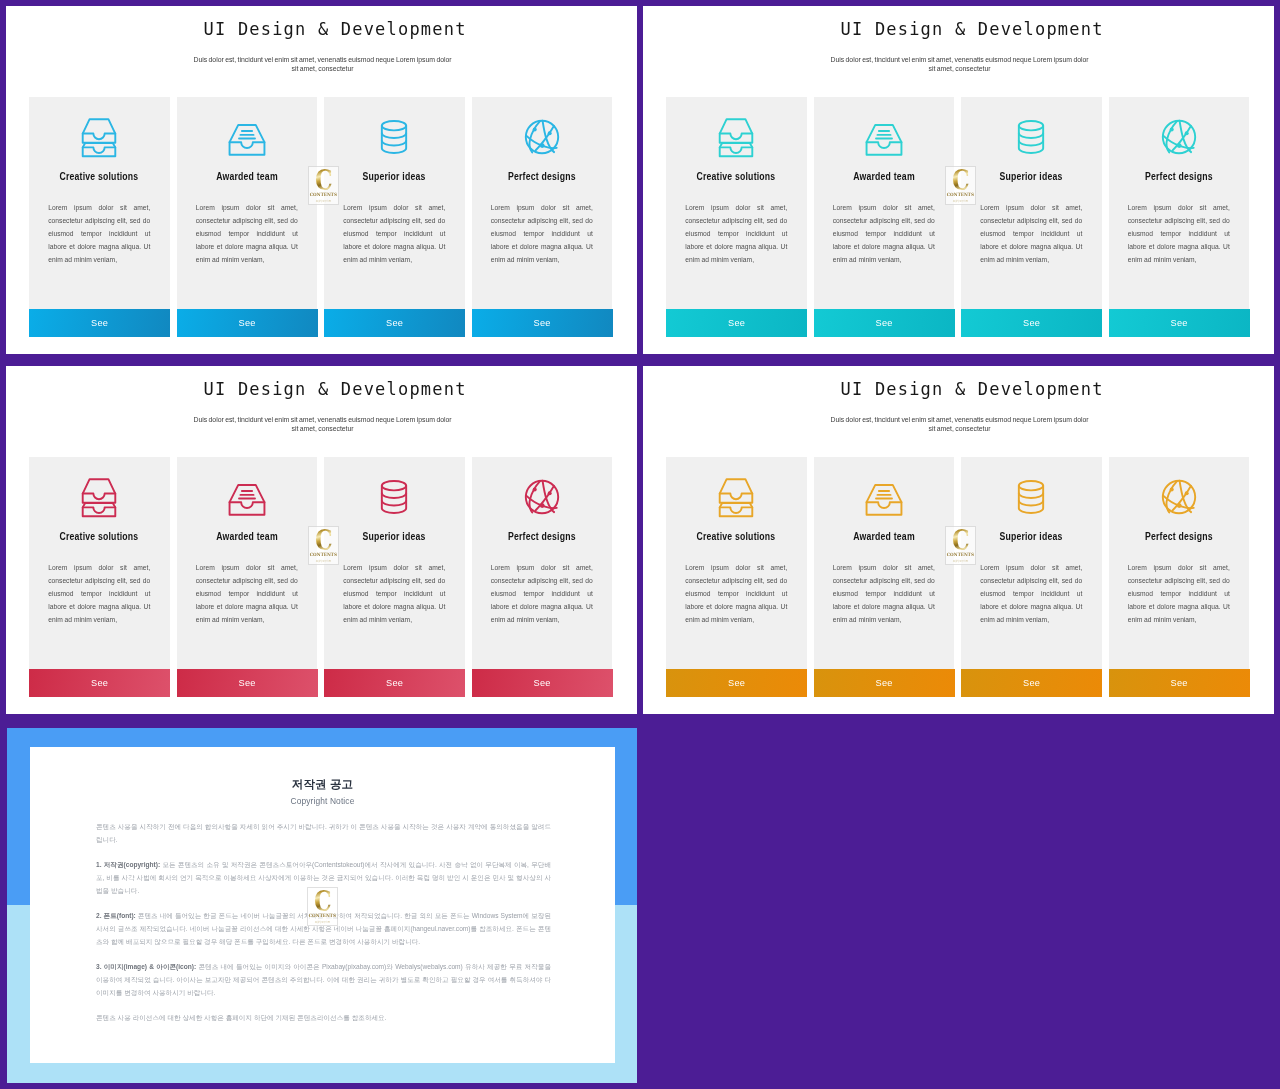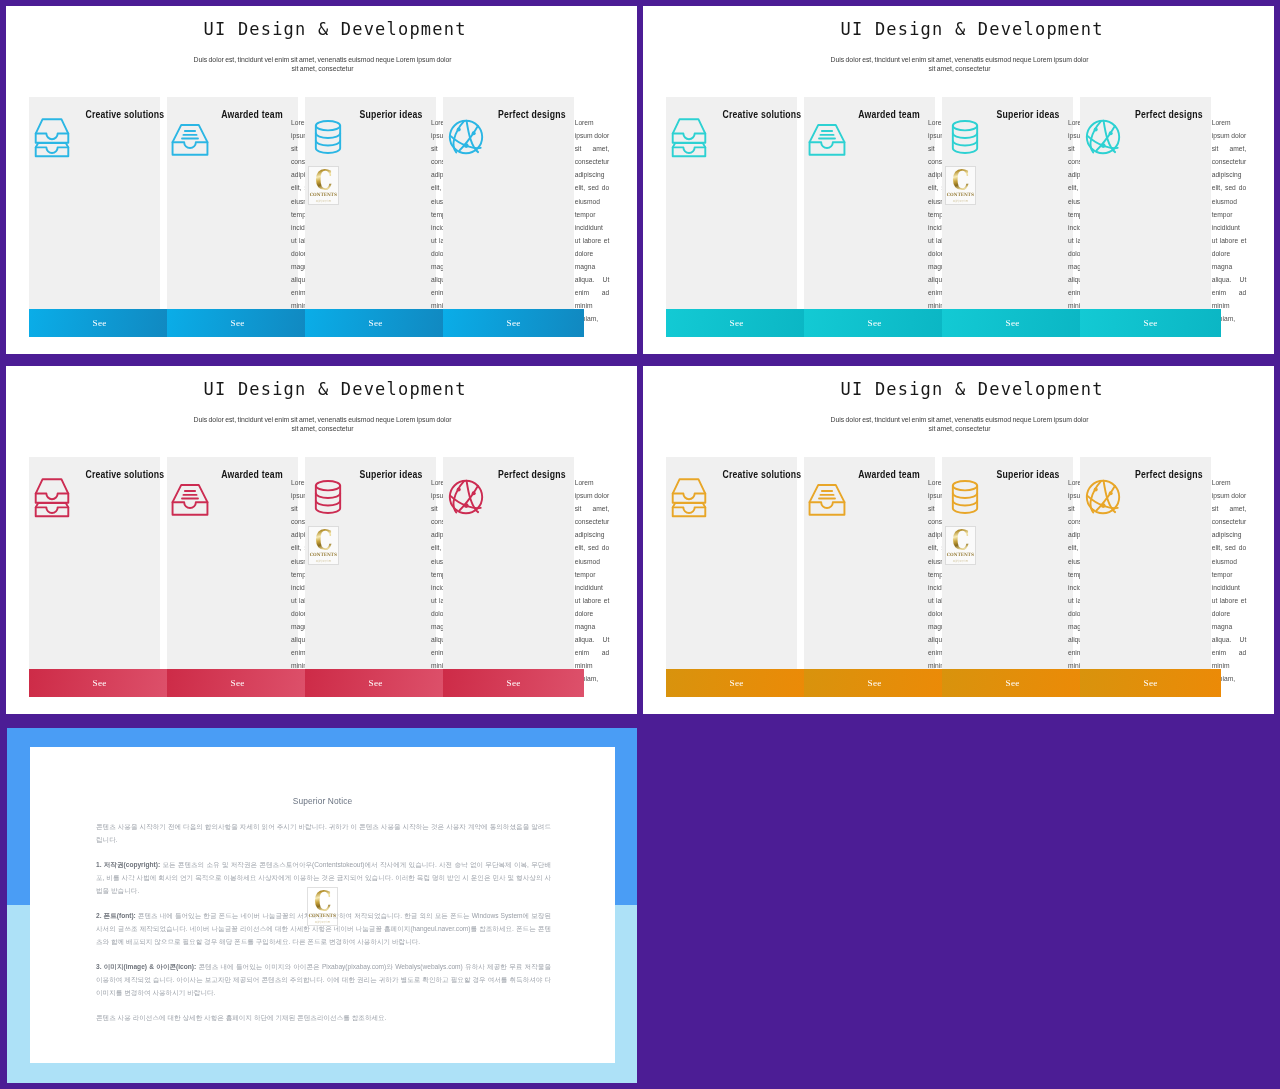--- a/index.html
+++ b/index.html
@@ -22,35 +22,35 @@
   font-size:17px;font-weight:400;letter-spacing:1.2px;color:#181818;
   text-indent:1.2px;
 }
 .slide-sub{
   position:absolute;left:174px;width:285px;top:49px;text-align:center;
   font-size:7.6px;line-height:9.0px;color:#3d3d3d;letter-spacing:-0.05px;
   word-spacing:-0.45px;
   transform:scaleX(0.91);transform-origin:center top;
 }
 .cards{position:absolute;left:23px;top:91px;width:588px;height:240px;display:flex;}
-.card{position:relative;width:131px;height:240px;background:#f0f0f0;
-  display:flex;flex-direction:row;margin-right:7px;}
+.card{position:relative;width:148px;height:240px;background:#f0f0f0;
+  display:flex;flex-direction:column;align-items:center;margin-right:7px;}
 .card:last-child{margin-right:5px;}
 .card-icon{height:44px;display:flex;align-items:center;justify-content:center;margin-top:18px;}
 .card-icon svg{display:block;}
 .card-title{font-size:11px;font-weight:bold;color:#151515;letter-spacing:0.25px;margin-top:11px;text-align:center;
   transform:scaleX(0.79);transform-origin:center;white-space:nowrap;}
 .card-body{
   margin-top:19px;width:102px;font-size:6.7px;line-height:13.1px;color:#4f4f4f;
   text-align:justify;letter-spacing:0px;
 }
 .card-btn{
   position:absolute;left:0;bottom:0;width:141px;height:28px;
   display:flex;align-items:center;justify-content:center;
-  color:#fff;font-size:9.2px;letter-spacing:0.3px;text-indent:0.3px;font-family:Liberation Serif, serif;
+  color:#fff;font-size:9.2px;letter-spacing:0.3px;text-indent:0.3px;
 }
 
 .wm{position:absolute;z-index:30;pointer-events:none;}
 .wm-small{left:302px;top:160px;width:31px;height:39px;}
 .wm-box{width:100%;height:100%;border:1px solid rgba(160,160,160,.33);background:rgba(255,255,255,.66);
   display:flex;flex-direction:column;align-items:center;justify-content:flex-start;}
 .wm-c{font-family:"DejaVu Serif",serif;font-weight:bold;line-height:1;font-size:27px;
   margin-top:0px;margin-bottom:-2px;letter-spacing:0;
   background:linear-gradient(168deg,#4e3b06 0%,#b08c28 16%,#f7ebb6 34%,#c9a53e 48%,#8a6c1c 62%,#eddb9a 78%,#6d5512 100%);
   -webkit-background-clip:text;background-clip:text;color:transparent;
@@ -357,21 +357,22 @@
     <div class="wm-name">CONTENTS</div>
     <div class="wm-sub">파워포인트</div>
    </div>
   </div>
 </div>
 <div class="slide s5">
  <div class="cw-frame">
   <div class="cw-top" style="background:#4A9DF5"></div>
   <div class="cw-bot" style="background:#ADE1F7"></div>
   <div class="cw-page" style="background:#FFFFFF">
-   <div class="cw-sub">Superior Notice</div>
+   <div class="cw-title">저작권 공고</div>
+   <div class="cw-sub">Copyright Notice</div>
    <div class="cw-body">
     <p>콘텐츠 사용을 시작하기 전에 다음의 합의사항을 자세히 읽어 주시기 바랍니다. 귀하가 이 콘텐츠 사용을 시작하는 것은 사용자 계약에 동의하셨음을 알려드립니다.</p>
     <p><b>1. 저작권(copyright):</b><span> 모든 콘텐츠의 소유 및 저작권은 콘텐츠스토어아우(Contentstokeout)에서 작사에게 있습니다. 사전 승낙 없이 무단복제 이복, 무단배포, 비를 사각 사법에 회사의 연기 목적으로 이봉하세요 사상자에게 이용하는 것은 금지되어 있습니다. 이러한 목립 명히 받인 시 운인은 민사 및 형사상의 사법을 받습니다.</span></p>
     <p><b>2. 폰트(font):</b><span> 콘텐츠 내에 들어있는 한글 폰트는 네이버 나눔글꼴의 서처목을 포함하여 저작되었습니다. 한글 외의 모든 폰트는 Windows System에 보장된 사서의 글쓰조 제작되었습니다. 네이버 나눔글꼴 라이선스에 대한 사세한 사항은 네이버 나눔글꼴 홈페이지(hangeul.naver.com)를 참조하세요. 폰트는 콘텐츠와 함께 배포되지 않으므로 필요할 경우 해당 폰트를 구입하세요. 다른 폰트로 변경하여 사용하시기 바랍니다.</span></p>
     <p><b>3. 이미지(image) &amp; 아이콘(icon):</b><span> 콘텐츠 내에 들어있는 이미지와 아이콘은 Pixabay(pixabay.com)와 Webalys(webalys.com) 유하사 제공한 무료 저작물을 이용하여 제작되었 습니다. 아이사는 보고자만 제공되어 콘텐츠의 주의합니다. 이에 대한 권리는 귀하가 별도로 확인하고 필요할 경우 여서를 취득하셔야 다 이미지를 변경하여 사용하시기 바랍니다.</span></p>
     <p>콘텐츠 사용 라이선스에 대한 상세한 사항은 홈페이지 하단에 기재된 콘텐츠라이선스를 참조하세요.</p>
    </div>
   </div>
  </div>
 </div>

